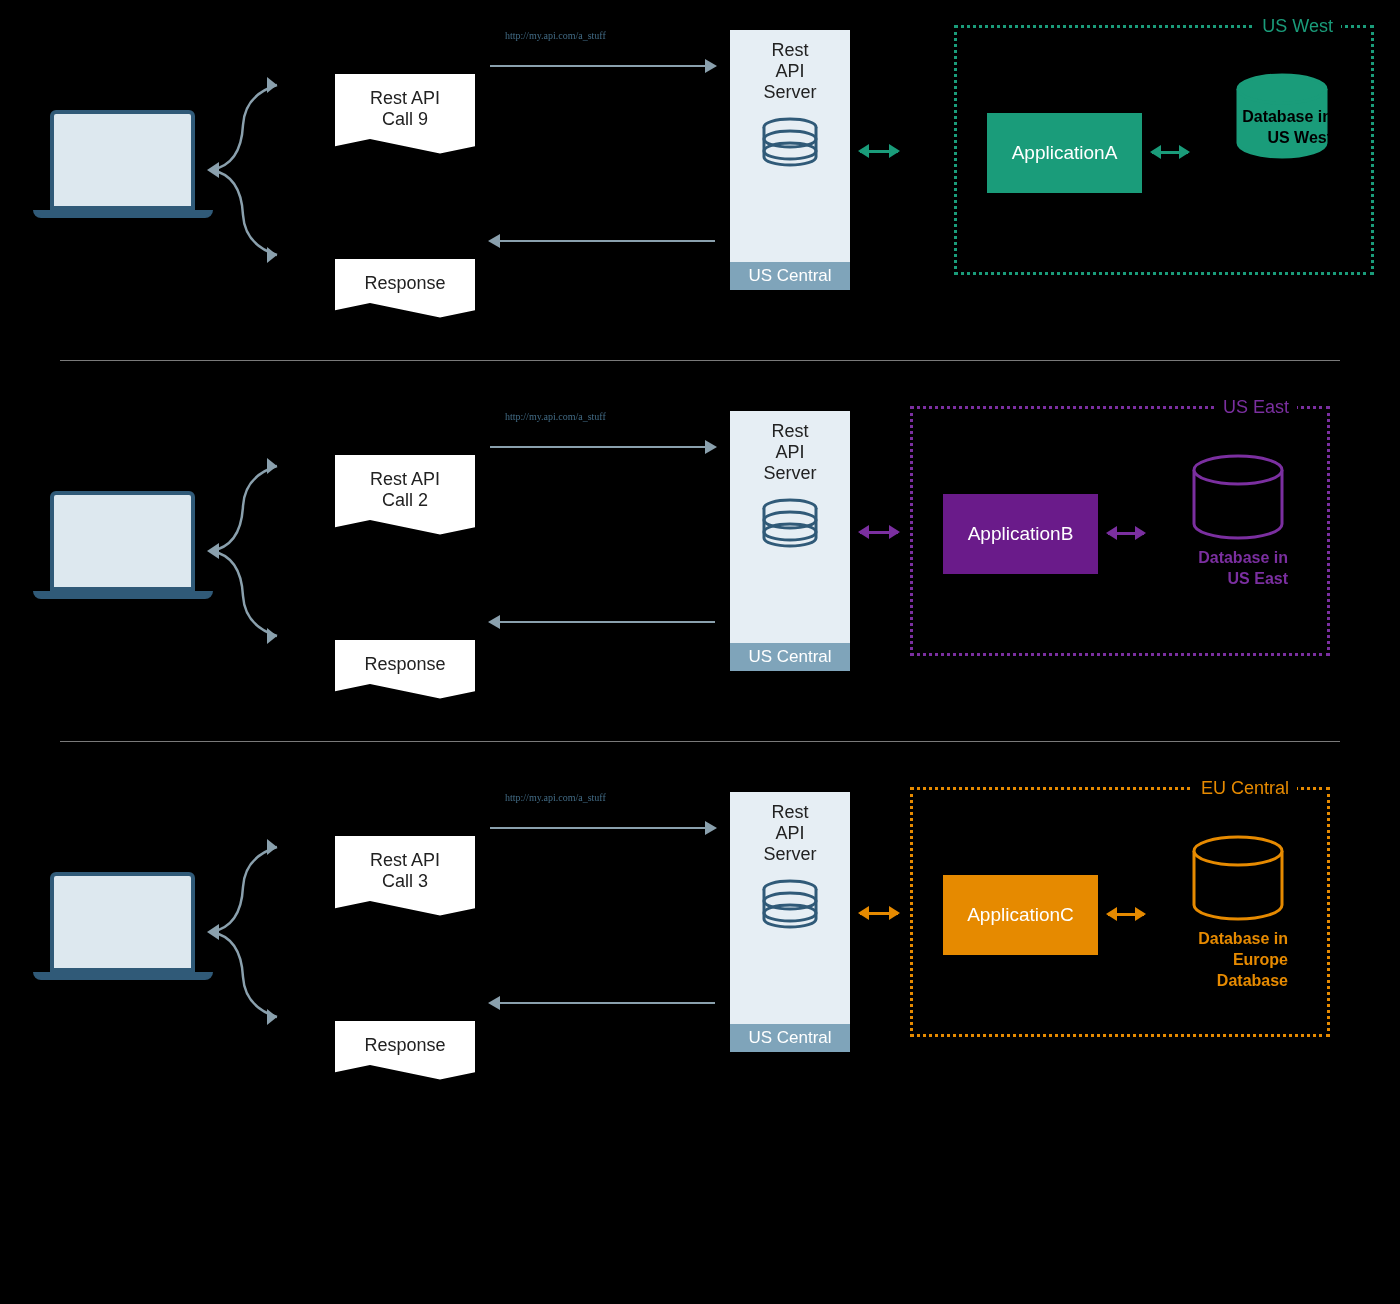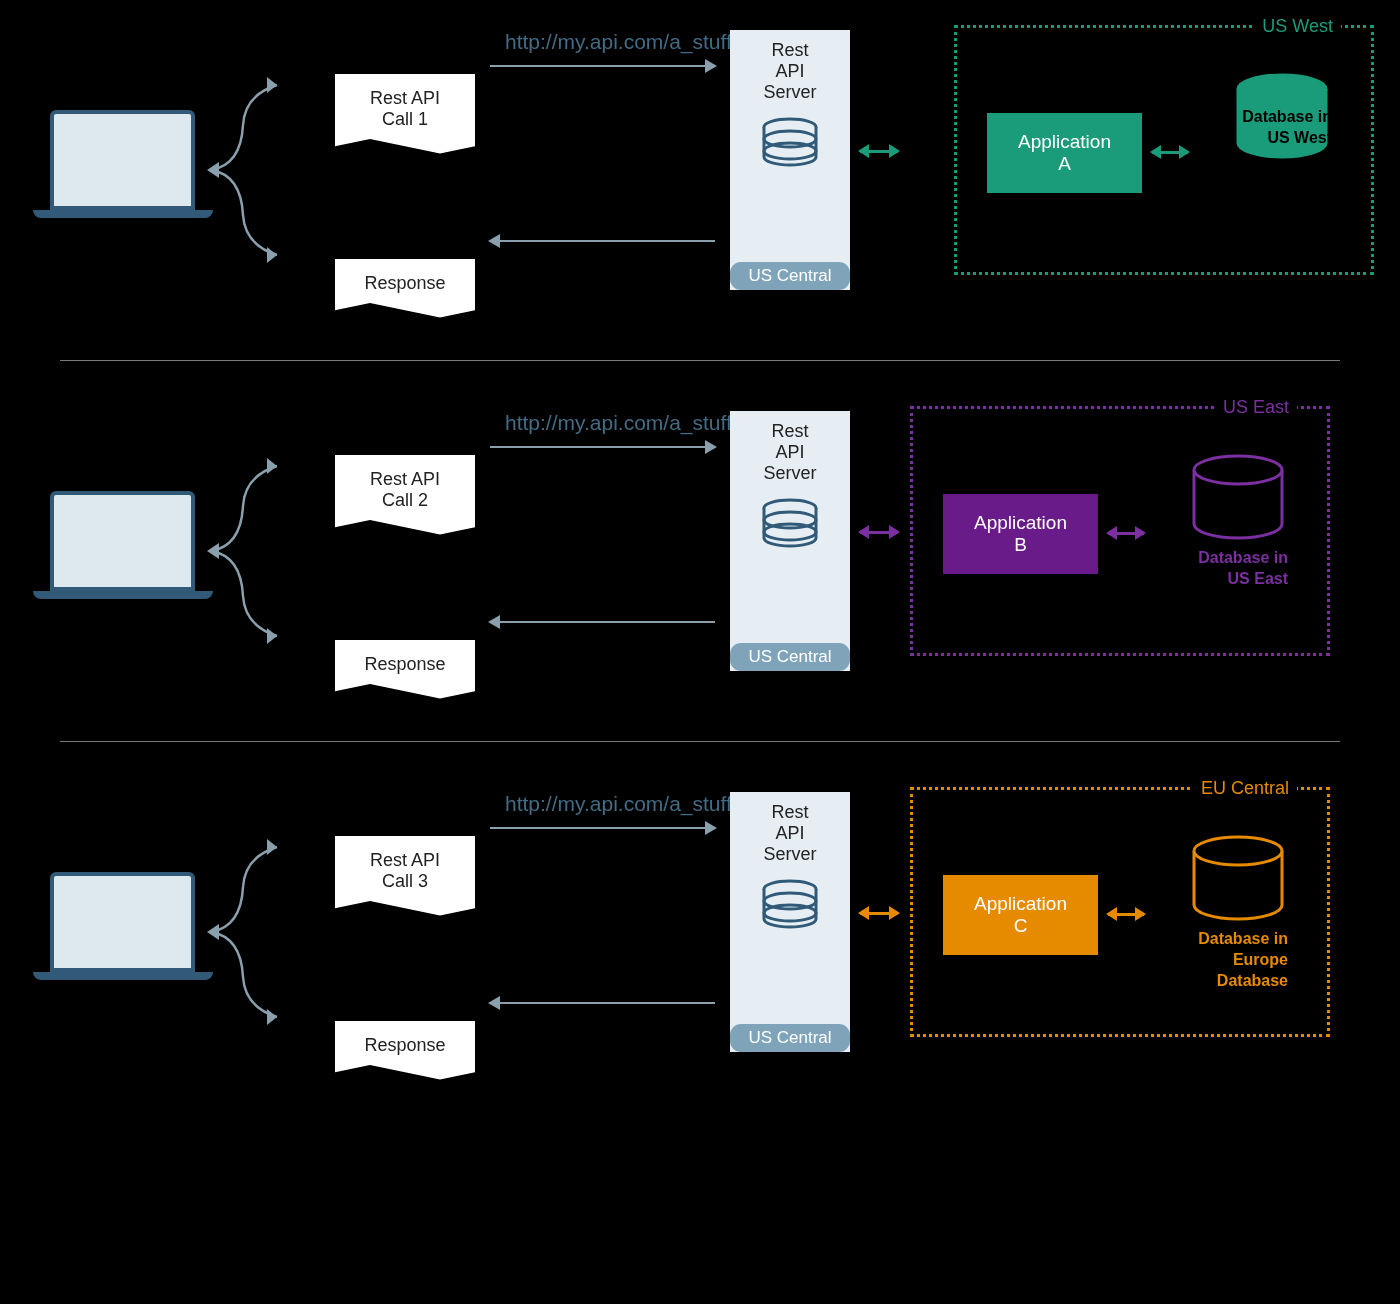--- a/index.html
+++ b/index.html
@@ -32,40 +32,40 @@
   
   .docbox { position: absolute; width: 140px; background: #fff; color: #222; text-align: center; padding: 14px 6px 20px 6px; font-size: 18px; margin-top: 44px; }
   .docbox.wavy::after {
     content: ""; position: absolute; left: 0; right: 0; bottom: -1px; height: 18px;
     background: #000;
     clip-path: polygon(0 100%, 0 40%, 25% 0%, 50% 40%, 75% 80%, 100% 40%, 100% 100%);
   }
   .docbox.wavy { padding-bottom: 26px; }
 
   
-  .url { position: absolute; color: #426B85; font-size: 21px; }
+  .url { position: absolute; color: #426B85; font-size: 10px; font-family: Liberation Serif, serif; }
 
   
   .harrow { position: absolute; height: 2px; background: #8aa0ad; }
   .harrow.right::after { content: ""; position: absolute; right: -2px; top: -6px; border-left: 12px solid #8aa0ad; border-top: 7px solid transparent; border-bottom: 7px solid transparent; }
   .harrow.left::after { content: ""; position: absolute; left: -2px; top: -6px; border-right: 12px solid #8aa0ad; border-top: 7px solid transparent; border-bottom: 7px solid transparent; }
 
   
   .server { position: absolute; width: 120px; height: 260px; background: #e6eef4; text-align: center; padding: 10px 6px; color: #222; font-size: 18px; }
   .server .label { margin-bottom: 14px; }
-  .server .reg { position: absolute; left:0; right:0; bottom:0; background: #7fa4ba; color: #fff; padding: 4px 0; font-size: 17px; border-radius: 11px; }
+  .server .reg { position: absolute; left:0; right:0; bottom:0; background: #7fa4ba; color: #fff; padding: 4px 0; font-size: 17px; }
 
   
   .region {
     position: absolute; width: 420px; height: 250px; border: 3px dotted; padding-top: 4px;
   }
   .region .title { position: absolute; top: -12px; right: 30px; background: #000; padding: 0 8px; font-size: 18px; font-weight: 500; }
 
   
-  .appbox { position: absolute; left: 30px; top: 85px; width: 155px; height: 80px; color: #fff; display: flex; flex-direction: column; align-items: center; justify-content: center; font-size: 19px; }
+  .appbox { position: absolute; left: 30px; top: 85px; width: 155px; height: 80px; color: #fff; display: flex; flex-direction: row; align-items: center; justify-content: center; font-size: 19px; }
 
   
   .dbcyl { position: absolute; left: 255px; top: 45px; width: 120px; text-align: right; font-weight: bold; }
   .dbcyl .txt { font-size: 16px; line-height: 1.3; }
 
   
   .darrow { position: absolute; height: 3px; }
   .darrow::before { content:""; position:absolute; left:-2px; top:-6px; border-right:11px solid; border-top:7.5px solid transparent; border-bottom:7.5px solid transparent; border-right-color: inherit; }
   .darrow::after { content:""; position:absolute; right:-2px; top:-6px; border-left:11px solid; border-top:7.5px solid transparent; border-bottom:7.5px solid transparent; border-left-color: inherit; }
 
@@ -90,21 +90,21 @@
     <path d="M 6 115 C 30 115 20 60 48 45 C 30 60 46 115 6 115 C 46 115 30 170 48 185 C 20 170 30 115 6 115 Z" fill="none" stroke="#8aa0ad" stroke-width="0"></path>
     <path d="M 6 115 Q 36 110 38 70 Q 40 40 72 30" fill="none" stroke="#8aa0ad" stroke-width="2.5"></path>
     <path d="M 6 115 Q 36 120 38 160 Q 40 190 72 200" fill="none" stroke="#8aa0ad" stroke-width="2.5"></path>
     <polygon points="72,30 62,22 62,38" fill="#8aa0ad"></polygon>
     <polygon points="2,115 14,107 14,123" fill="#8aa0ad"></polygon>
     <polygon points="72,200 62,192 62,208" fill="#8aa0ad"></polygon>
   </svg></div>
 
     <div class="docbox wavy" style="left:305px; top:10px;">
       <div>Rest API</div>
-      <div>Call 1</div>
+      <div>Call 9</div>
     </div>
 
     <div class="url" style="left:475px; top:10px;">http://my.api.com/a_stuff</div>
     <div class="harrow right" style="left:460px; top:45px; width:225px;"></div>
 
     <div class="docbox wavy" style="left:305px; top:195px;">
       <div>Response</div>
     </div>
     <div class="harrow left" style="left:460px; top:220px; width:225px;"></div>
 

